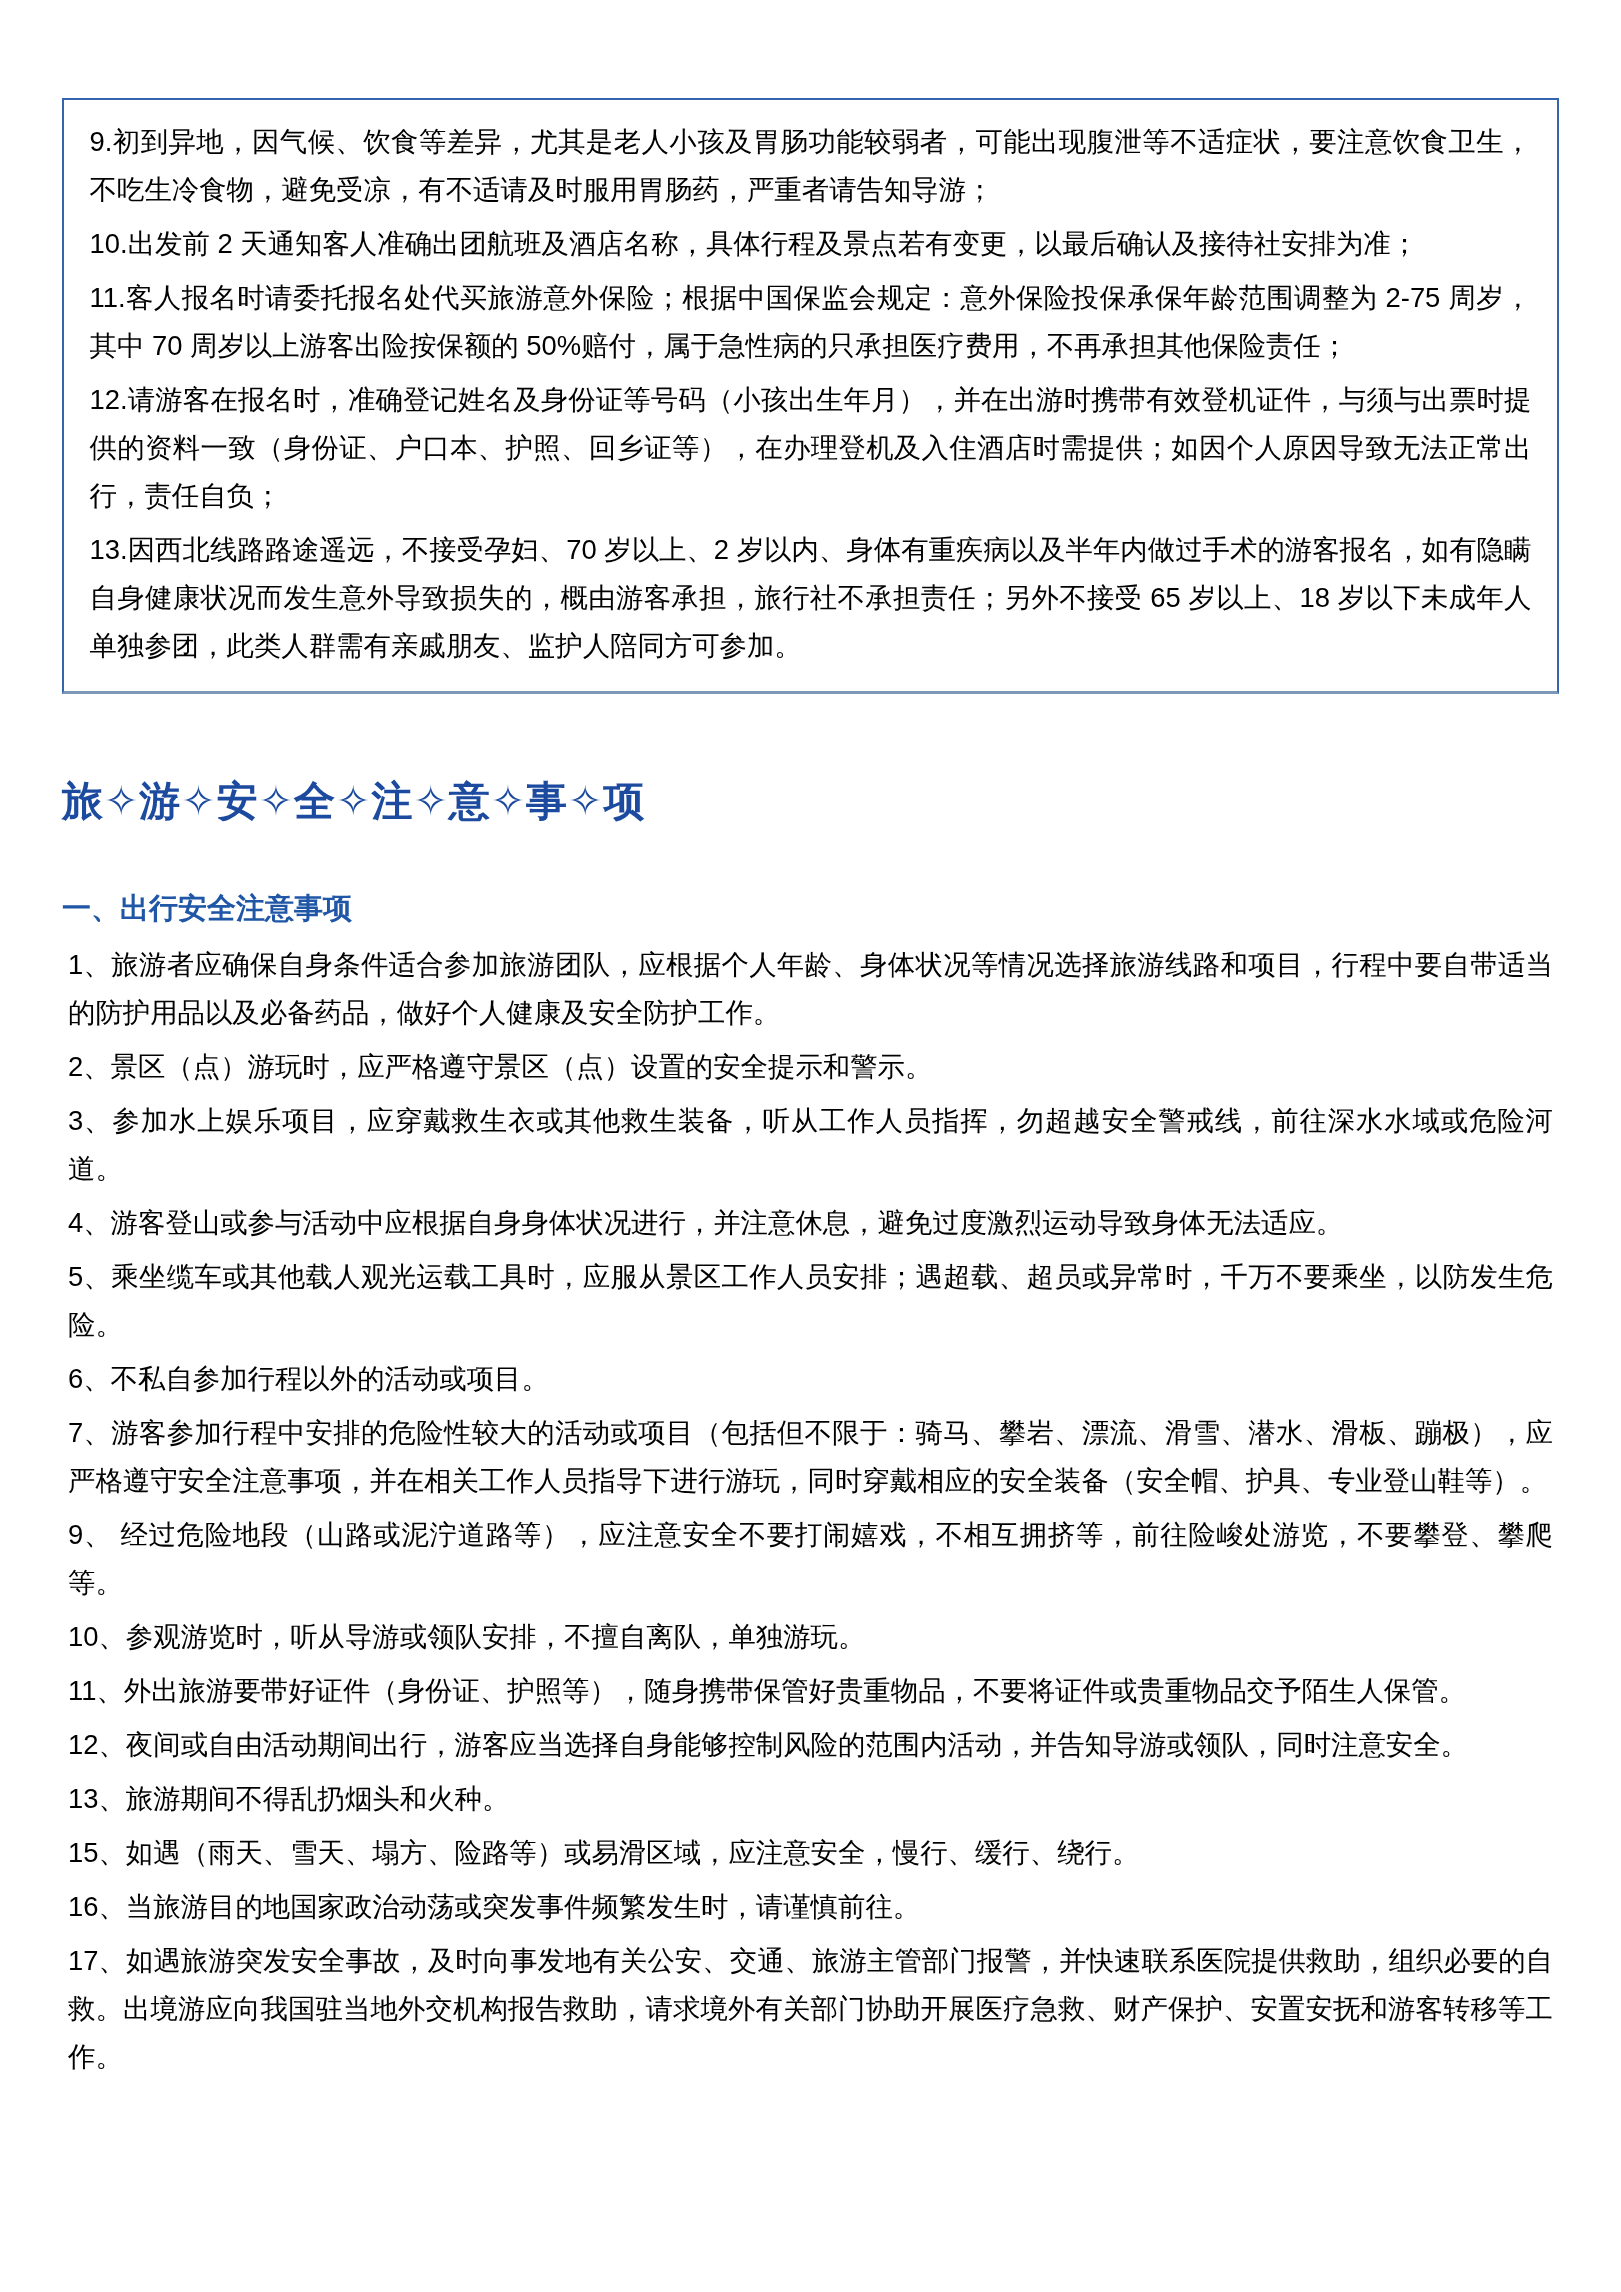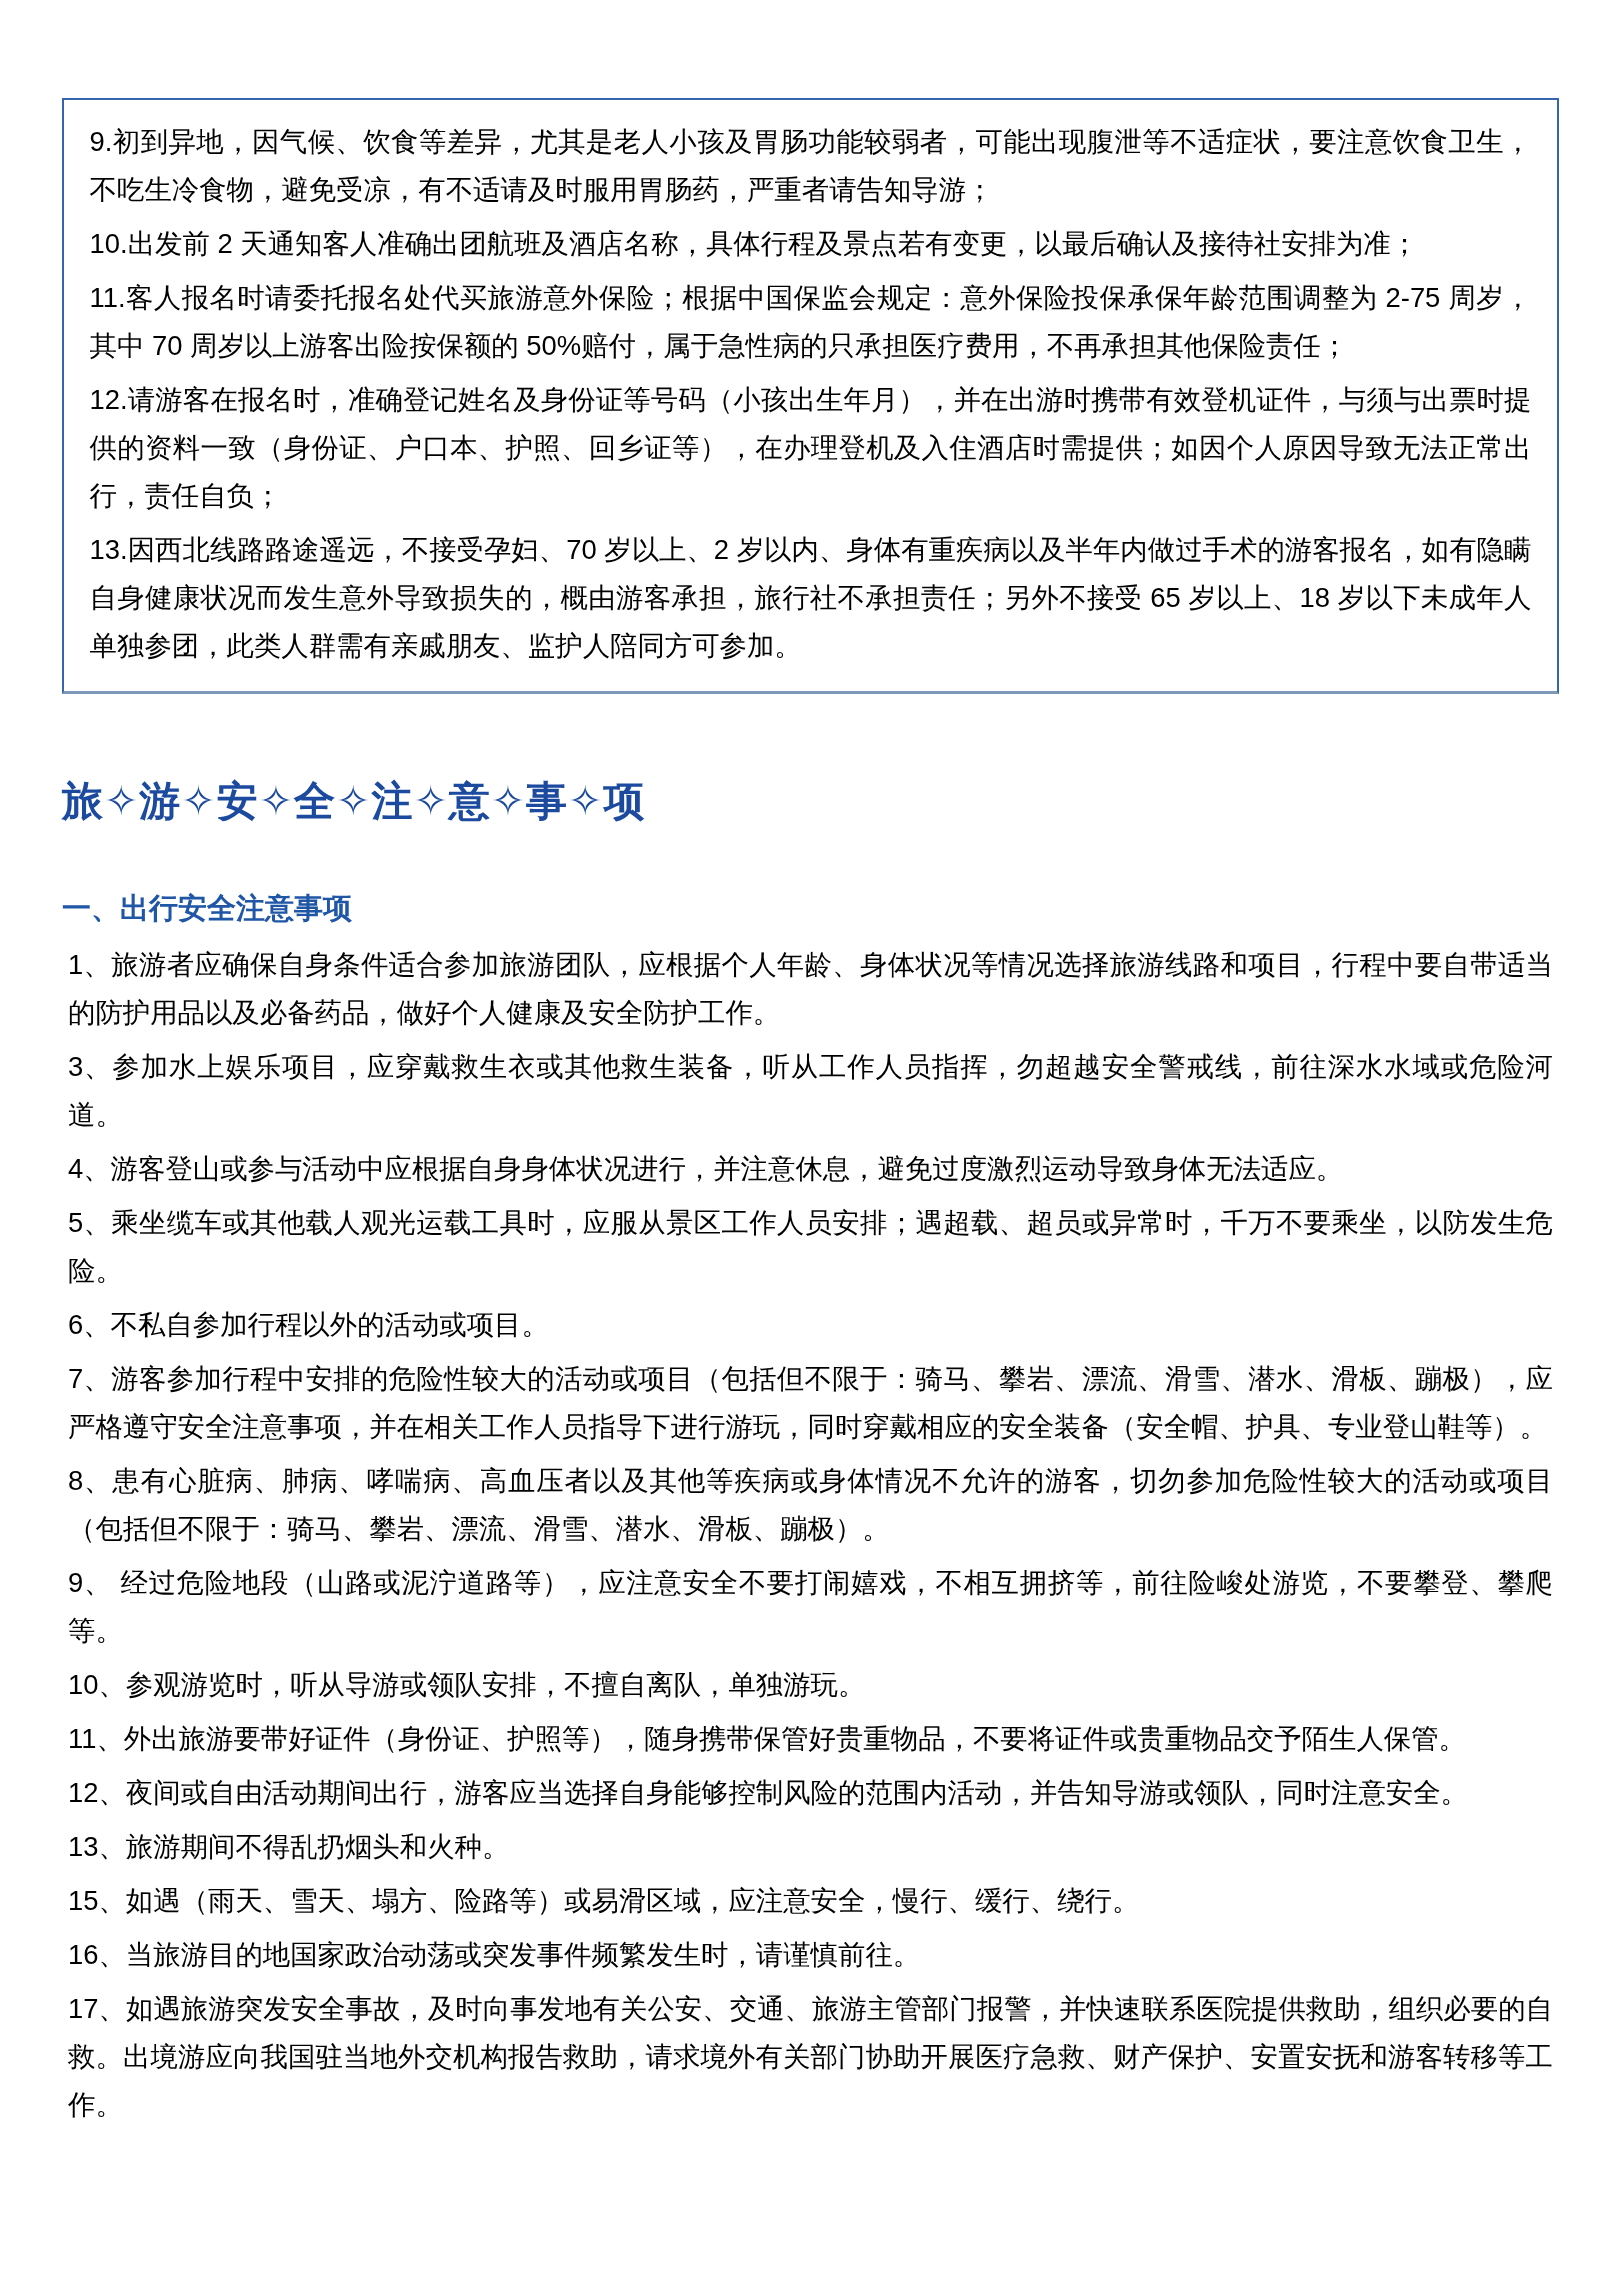--- a/index.html
+++ b/index.html
@@ -63,26 +63,26 @@
       <p class="para">12.请游客在报名时，准确登记姓名及身份证等号码（小孩出生年月），并在出游时携带有效登机证件，与须与出票时提供的资料一致（身份证、户口本、护照、回乡证等），在办理登机及入住酒店时需提供；如因个人原因导致无法正常出行，责任自负；</p>
       <p class="para">13.因西北线路路途遥远，不接受孕妇、70 岁以上、2 岁以内、身体有重疾病以及半年内做过手术的游客报名，如有隐瞒自身健康状况而发生意外导致损失的，概由游客承担，旅行社不承担责任；另外不接受 65 岁以上、18 岁以下未成年人单独参团，此类人群需有亲戚朋友、监护人陪同方可参加。</p>
     </div>
 
   <div class="page-title">旅✧游✧安✧全✧注✧意✧事✧项</div>
 
   <div class="section-heading">一、出行安全注意事项</div>
 
   <div class="safety-list">
       <p class="para">1、旅游者应确保自身条件适合参加旅游团队，应根据个人年龄、身体状况等情况选择旅游线路和项目，行程中要自带适当的防护用品以及必备药品，做好个人健康及安全防护工作。</p>
+      <p class="para">2、景区（点）游玩时，应严格遵守景区（点）设置的安全提示和警示。</p>
       <p class="para">3、参加水上娱乐项目，应穿戴救生衣或其他救生装备，听从工作人员指挥，勿超越安全警戒线，前往深水水域或危险河道。</p>
       <p class="para">4、游客登山或参与活动中应根据自身身体状况进行，并注意休息，避免过度激烈运动导致身体无法适应。</p>
       <p class="para">5、乘坐缆车或其他载人观光运载工具时，应服从景区工作人员安排；遇超载、超员或异常时，千万不要乘坐，以防发生危险。</p>
       <p class="para">6、不私自参加行程以外的活动或项目。</p>
       <p class="para">7、游客参加行程中安排的危险性较大的活动或项目（包括但不限于：骑马、攀岩、漂流、滑雪、潜水、滑板、蹦极），应严格遵守安全注意事项，并在相关工作人员指导下进行游玩，同时穿戴相应的安全装备（安全帽、护具、专业登山鞋等）。</p>
-      <p class="para">8、患有心脏病、肺病、哮喘病、高血压者以及其他等疾病或身体情况不允许的游客，切勿参加危险性较大的活动或项目（包括但不限于：骑马、攀岩、漂流、滑雪、潜水、滑板、蹦极）。</p>
       <p class="para">9、 经过危险地段（山路或泥泞道路等），应注意安全不要打闹嬉戏，不相互拥挤等，前往险峻处游览，不要攀登、攀爬等。</p>
       <p class="para">10、参观游览时，听从导游或领队安排，不擅自离队，单独游玩。</p>
       <p class="para">11、外出旅游要带好证件（身份证、护照等），随身携带保管好贵重物品，不要将证件或贵重物品交予陌生人保管。</p>
       <p class="para">12、夜间或自由活动期间出行，游客应当选择自身能够控制风险的范围内活动，并告知导游或领队，同时注意安全。</p>
       <p class="para">13、旅游期间不得乱扔烟头和火种。</p>
       <p class="para">15、如遇（雨天、雪天、塌方、险路等）或易滑区域，应注意安全，慢行、缓行、绕行。</p>
       <p class="para">16、当旅游目的地国家政治动荡或突发事件频繁发生时，请谨慎前往。</p>
       <p class="para">17、如遇旅游突发安全事故，及时向事发地有关公安、交通、旅游主管部门报警，并快速联系医院提供救助，组织必要的自救。出境游应向我国驻当地外交机构报告救助，请求境外有关部门协助开展医疗急救、财产保护、安置安抚和游客转移等工作。</p>
     </div>
 

